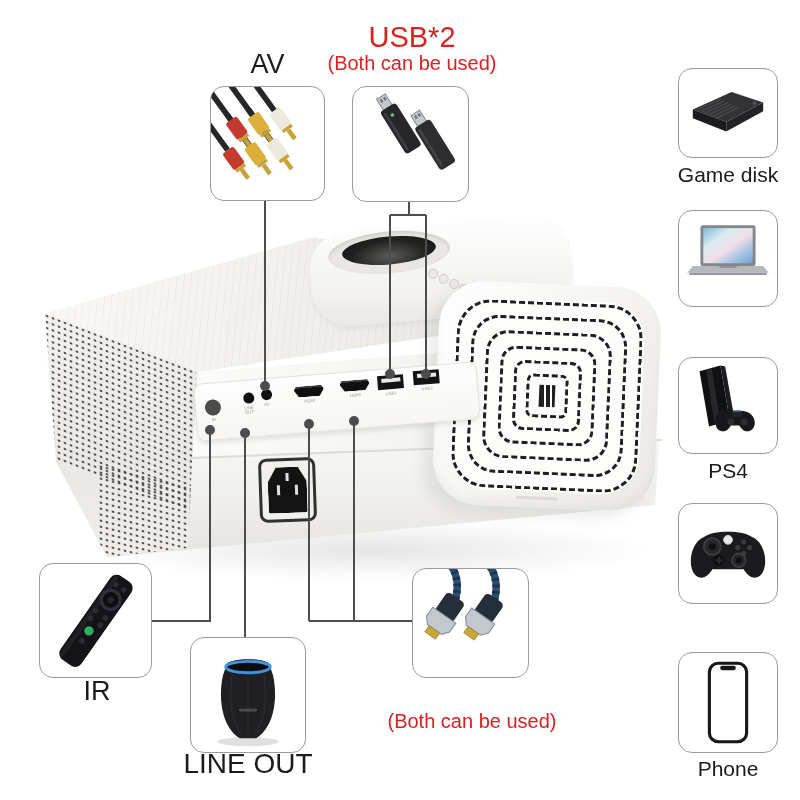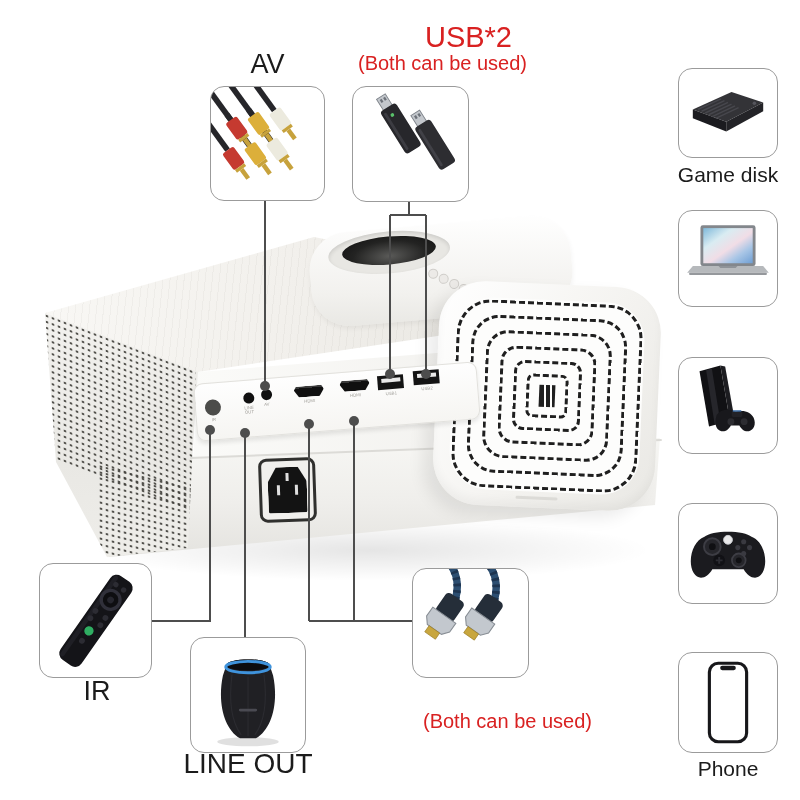--- a/index.html
+++ b/index.html
@@ -2,21 +2,21 @@
 <html style="--accent-red: #d92121; --line: #4d4d4d; --box-border: #9b9b9b; --power-ring: #49c7b3; --speaker-ring: #3f93dc;"><head>
 <meta charset="utf-8">
 <style>
   html,body{margin:0;padding:0;background:#fff;}
   .canvas{position:relative;width:800px;height:800px;background:#fff;overflow:hidden;
           font-family:"Liberation Sans",sans-serif;color:#161616;margin-left:12px;}
   .abs{position:absolute;}
 
   
   .lbl{position:absolute;text-align:center;color:#1b1b1b;line-height:1.08;}
-  .red{color:var(--accent-red,#d92121);text-align:right;}
+  .red{color:var(--accent-red,#d92121);}
   .lbl-av{left:198px;top:50px;width:115px;font-size:27px;}
   .lbl-usb-t{left:300px;top:22px;width:200px;font-size:29px;}
   .lbl-usb-s{left:285px;top:53px;width:230px;font-size:20px;}
   .lbl-hdmi-t{left:320px;top:687px;width:280px;font-size:26px;}
   .lbl-hdmi-s{left:340px;top:711px;width:240px;font-size:20px;}
   .lbl-ir{left:35px;top:677px;width:100px;font-size:27px;}
   .lbl-lineout{left:156px;top:749px;width:160px;font-size:28px;}
   .devlabel{position:absolute;left:646px;width:140px;text-align:center;font-size:21px;color:#1b1b1b;}
 
   
@@ -365,20 +365,21 @@
       <polygon points="20,14 42,8 52,66 30,72" fill="#111114"></polygon>
       <polygon points="42,8 47,9 57,65 52,66" fill="#1d1d21"></polygon>
       <polygon points="27,13 33,11 42,68 36,70" fill="#26262b"></polygon>
       <path d="M38,60 c4,-6 14,-7 20,-3 c8,-3 16,0 19,6 c3,7 0,13 -5,14 c-4,1 -8,-2 -10,-6 l-9,0 c-2,4 -6,7 -10,6 c-5,-1 -8,-7 -5,-17 z" fill="#18181c"></path>
       <rect x="54" y="56" width="11" height="6" rx="1.5" fill="#222227"></rect>
       <rect x="55" y="55" width="9" height="1.5" fill="#3a6ea8"></rect>
       <circle cx="53" cy="67" r="3.6" fill="#2c2c31"></circle>
         <circle cx="67" cy="67" r="3.6" fill="#2c2c31"></circle>
     </svg>
   </div>
+  <div class="devlabel" style="top:459px">PS4</div>
 
   <div class="pbox" style="left:666px;top:503px;width:100px;height:101px">
     <svg viewBox="0 0 100 100">
       <path d="M26,33 C33,26 67,26 74,33 C86,37 92,58 85,70 C80,78 71,75 66,66 L34,66 C29,75 20,78 15,70 C8,58 14,37 26,33 Z" fill="#1b1b1f"></path>
       <circle cx="34" cy="43" r="8.5" fill="#26262b" stroke="#3d3d44" stroke-width="2"></circle>
       <circle cx="34" cy="43" r="3.5" fill="#101013"></circle>
       <circle cx="61" cy="57" r="7" fill="#26262b" stroke="#3d3d44" stroke-width="1.8"></circle>
       <circle cx="61" cy="57" r="3" fill="#101013"></circle>
       <circle cx="41" cy="57" r="6" fill="#111115"></circle>
       <path d="M41,53.5 v7 M37.5,57 h7" stroke="#2c2c32" stroke-width="2"></path>

